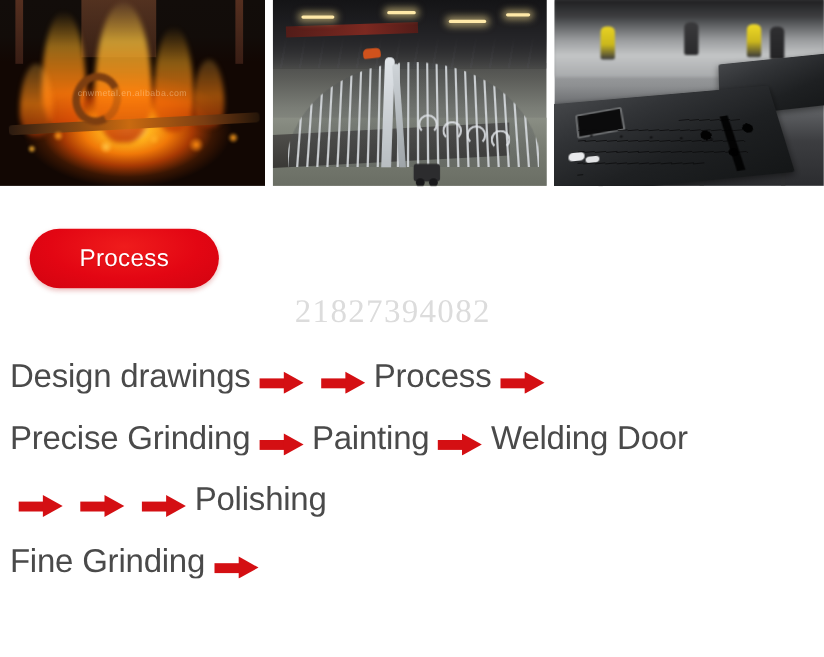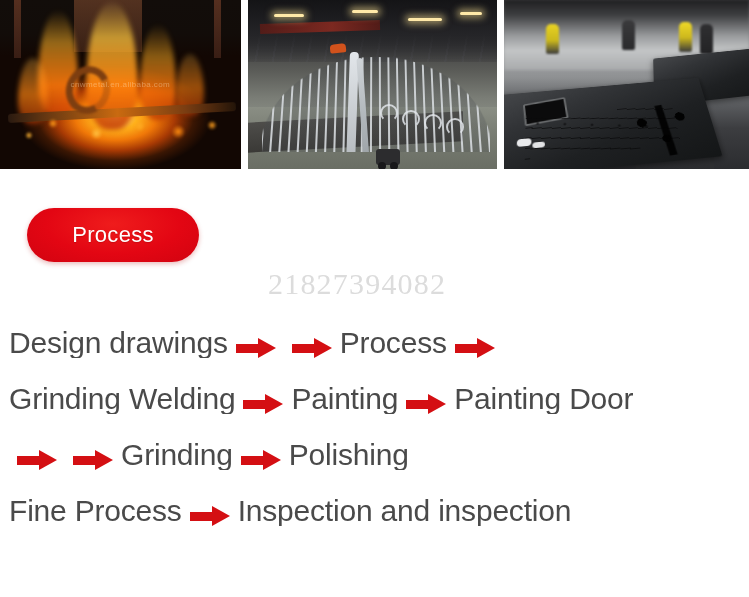--- a/index.html
+++ b/index.html
@@ -476,63 +476,61 @@
         <span class="sp-s"></span>
         <span class="flow-step">Process</span>
         <span class="sp-s"></span>
         <span class="arrow" title="→">
           <span class="shaft"></span>
           <span class="head"></span>
         </span>
         <span class="sp-s"></span>
       </div>
       <div class="flow-line">
-        <span class="flow-step">Grinding Welding</span>
+        <span class="flow-step">Precise Grinding</span>
         <span class="sp-s"></span>
         <span class="arrow" title="→">
           <span class="shaft"></span>
           <span class="head"></span>
         </span>
         <span class="sp-s"></span>
         <span class="flow-step">Painting</span>
         <span class="sp-s"></span>
         <span class="arrow" title="→">
           <span class="shaft"></span>
           <span class="head"></span>
         </span>
         <span class="sp-s"></span>
-        <span class="flow-step">Painting Door</span>
+        <span class="flow-step">Welding Door</span>
       </div>
       <div class="flow-line">
         <span class="sp-s"></span>
         <span class="arrow" title="→">
           <span class="shaft"></span>
           <span class="head"></span>
         </span>
         <span class="sp-s"></span>
         <span class="sp-s"></span>
         <span class="arrow" title="→">
           <span class="shaft"></span>
           <span class="head"></span>
         </span>
         <span class="sp-s"></span>
-        <span class="flow-step">Grinding</span>
         <span class="sp-s"></span>
         <span class="arrow" title="→">
           <span class="shaft"></span>
           <span class="head"></span>
         </span>
         <span class="sp-s"></span>
         <span class="flow-step">Polishing</span>
       </div>
       <div class="flow-line">
-        <span class="flow-step">Fine Process</span>
-        <span class="sp-s"></span>
-        <span class="arrow" title="→">
-          <span class="shaft"></span>
-          <span class="head"></span>
-        </span>
-        <span class="sp-s"></span>
-        <span class="flow-step">Inspection and inspection</span>
+        <span class="flow-step">Fine Grinding</span>
+        <span class="sp-s"></span>
+        <span class="arrow" title="→">
+          <span class="shaft"></span>
+          <span class="head"></span>
+        </span>
+        <span class="sp-s"></span>
       </div>
     </div>
 
 </div>
 
 </body></html>

